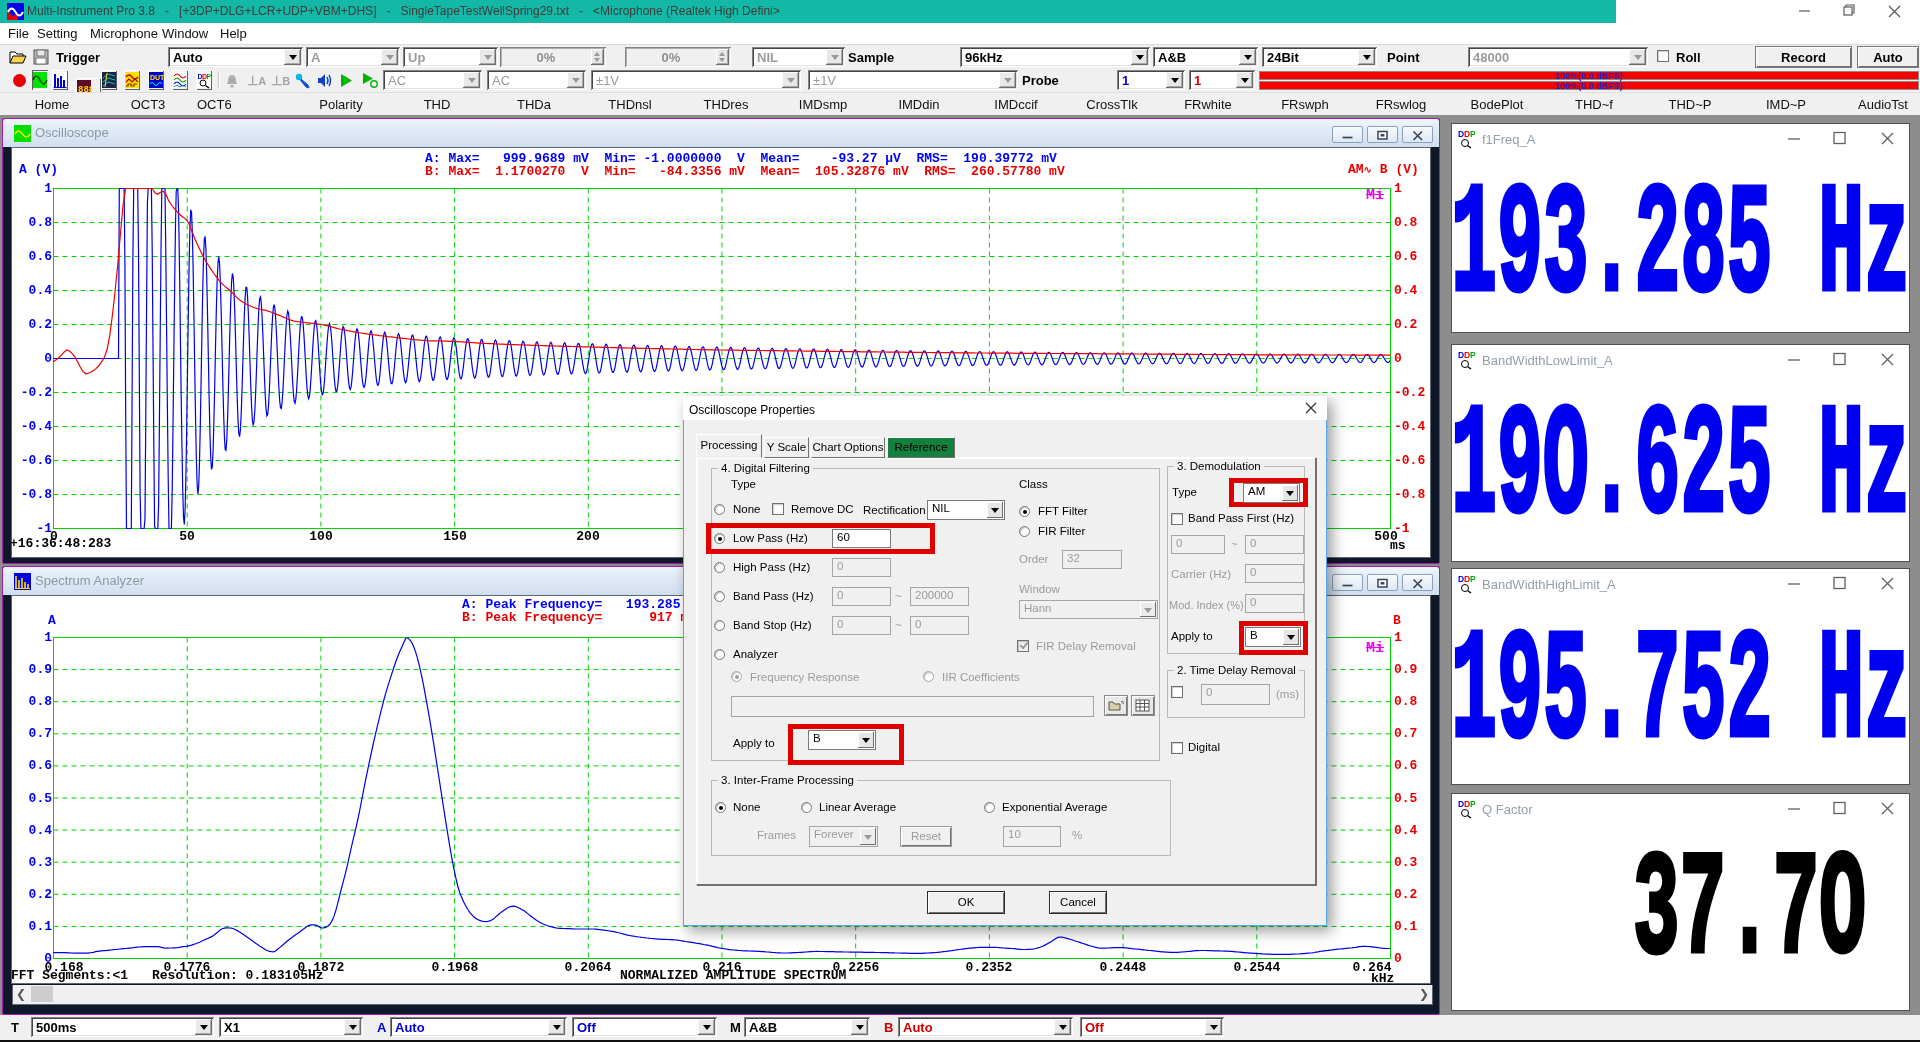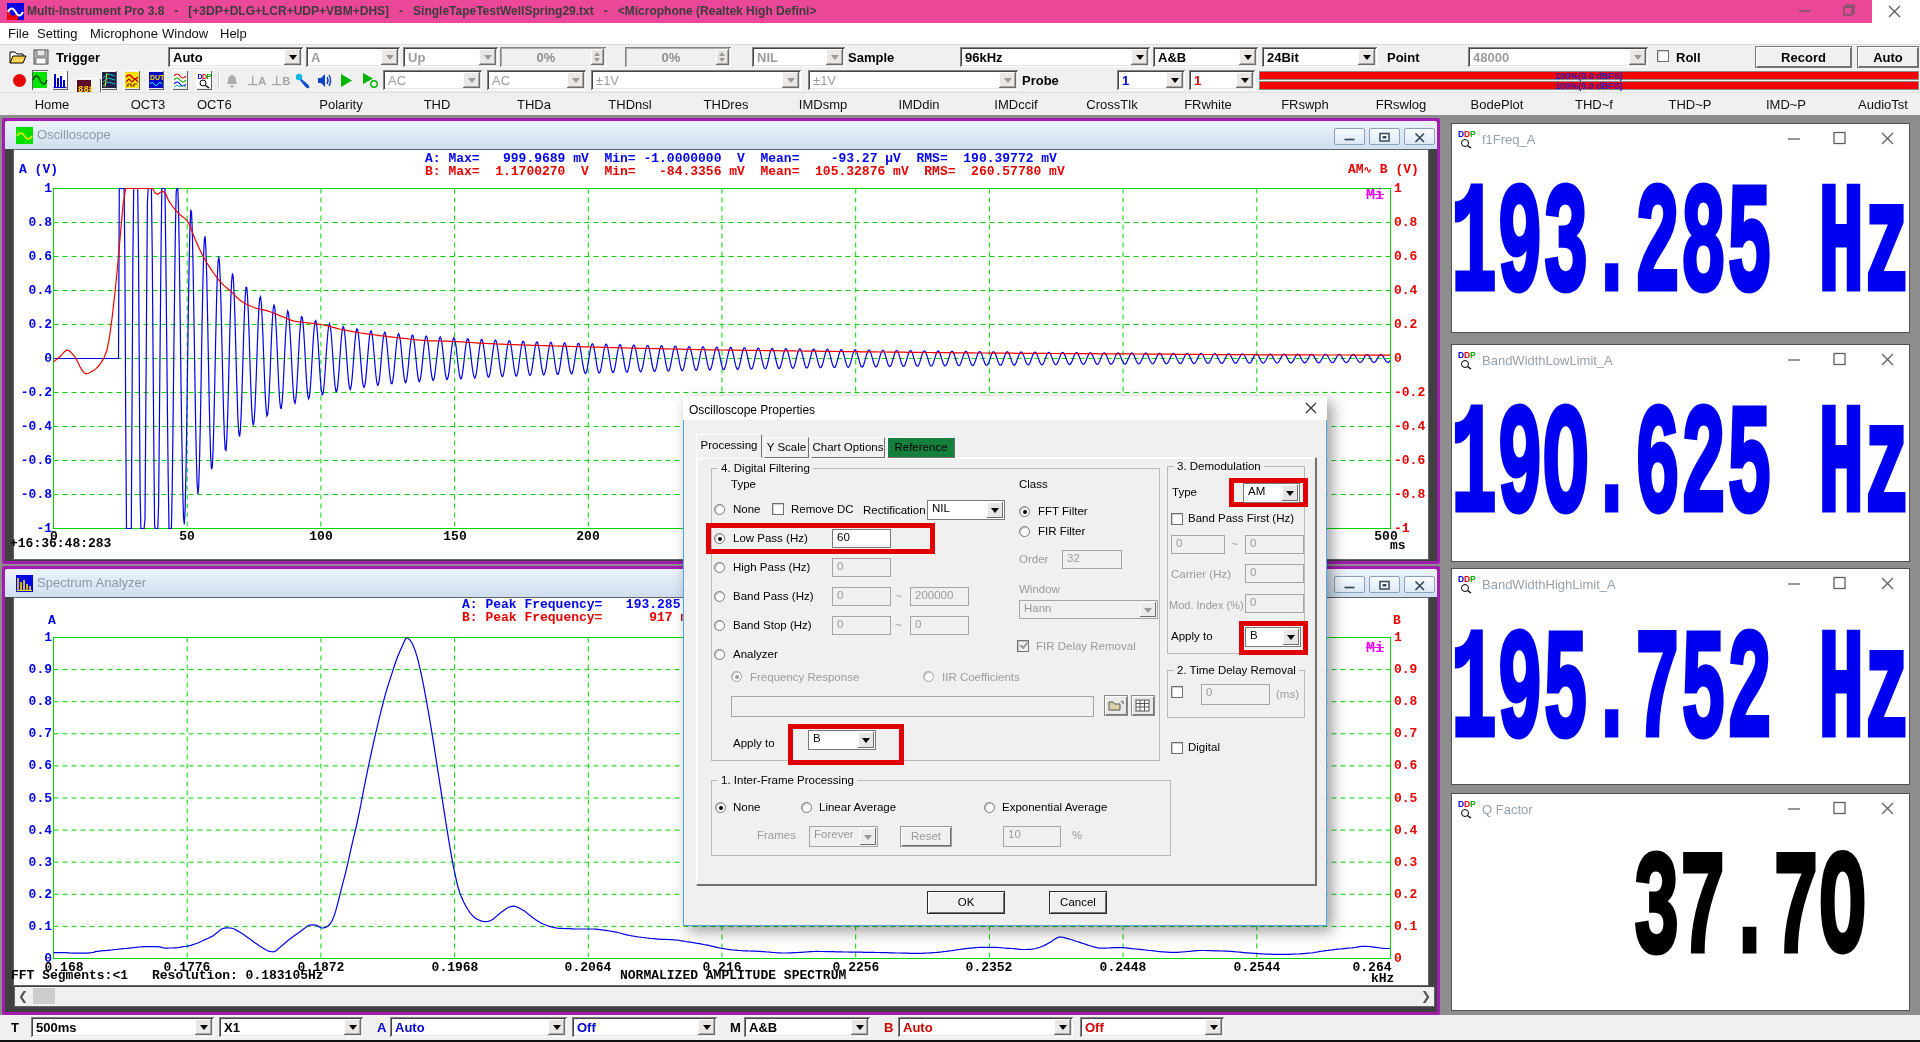--- a/index.html
+++ b/index.html
@@ -6,21 +6,21 @@
 .ab{position:absolute;}
 .sunk{background:#fff;box-shadow:inset 1px 1px 0 0 #838383,inset -1px -1px 0 0 #fff,inset 2px 2px 0 0 #454545,inset -2px -2px 0 0 #e3e3e3;}
 .sunkg{background:#f0f0f0;box-shadow:inset 1px 1px 0 0 #838383,inset -1px -1px 0 0 #fff,inset 2px 2px 0 0 #adadad,inset -2px -2px 0 0 #e3e3e3;}
 .cbtn{position:absolute;right:2px;top:2px;bottom:2px;width:17px;background:#e9e8e6;
  box-shadow:inset -1px -1px 0 0 #6d6d6d,inset 1px 1px 0 0 #fdfdfd,inset -2px -2px 0 0 #a8a8a8;}
 .arr{position:absolute;left:50%;top:50%;margin-left:-4px;margin-top:-2px;width:0;height:0;
  border-left:4px solid transparent;border-right:4px solid transparent;border-top:5px solid #000;}
 .arr.g{border-top-color:#999;}
 .ct{position:absolute;left:5px;top:3px;font-size:13px;font-weight:bold;white-space:pre;}
 .lbl{position:absolute;font-size:13px;font-weight:bold;color:#000;white-space:pre;}
-.win{position:absolute;background:#404040;border:3px solid #a21caf;border-radius:2px;text-decoration:underline;}
+.win{position:absolute;background:#0f172a;border:1px solid #a21caf;border-radius:2px;text-decoration:underline;}
 .wtitle{position:absolute;left:0;right:0;top:0;height:28px;border-radius:2px 2px 0 0;
  background:linear-gradient(#eef4fb,#dfeaf5 45%,#cfdfef);}
 .wname{position:absolute;left:32px;top:6px;font-size:13px;color:#8a99a9;}
 .wclient{position:absolute;left:8px;right:8px;top:28px;background:#fff;border:1px solid #5e676f;}
 .wbtn{position:absolute;top:7px;width:31px;height:17px;border:1px solid #8ba0bc;border-radius:2px;
  background:linear-gradient(#f7fafd,#dde9f5);}
 .dlgtxt{position:absolute;font-size:11.5px;color:#000;white-space:pre;z-index:3;}
 .dlggray{position:absolute;font-size:11.5px;color:#9b9b9b;white-space:pre;z-index:3;}
 .gbox{position:absolute;border:1px solid #b9b9b9;}
 .glab{position:absolute;top:-7px;background:#f0f0f0;font-size:11.5px;padding:0 3px;white-space:pre;}
@@ -42,21 +42,21 @@
 .btn3d{position:absolute;background:#f0f0f0;border:1px solid #2b2b2b;
  box-shadow:inset 1px 1px 0 #fff,inset -1px -1px 0 #6f6f6f;font-size:11.5px;text-align:center;white-space:nowrap;}
 .pbtn{position:absolute;width:24px;height:21px;background:#e8e8e8;border:1px solid #8a8a8a;box-shadow:inset 1px 1px 0 #fff,inset -1px -1px 0 #777;}
 .chartxt{position:absolute;font-family:"Liberation Mono",monospace;font-weight:bold;font-size:13px;white-space:pre;line-height:13px;}
 .panel{position:absolute;left:1451px;width:459px;background:#fff;border:1px solid #4e5256;}
 .pname{position:absolute;left:30px;top:8px;font-size:13px;color:#94a0ab;}
 .pbig{position:absolute;font-family:"Liberation Mono",monospace;font-weight:bold;
  white-space:pre;transform-origin:left top;}
 </style></head><body>
 
-<div class="ab" style="left:0;top:0;width:1872px;height:23px;background:#ec4899;font-weight:bold;">
+<div class="ab" style="left:0;top:0;width:1616px;height:23px;background:#14b8a6;">
  <svg class="ab" style="left:7px;top:3px" width="17" height="17" viewBox="0 0 17 17">
   <rect x="0" y="0" width="17" height="17" fill="#0000e8"></rect>
   <path d="M0 17 L0 6 L8 17 Z" fill="#e80000"></path>
   <path d="M0 17 L11 17 L11 10 Z" fill="#e80000"></path>
   <path d="M1 9 Q4.5 2 8.5 9 T16 9" stroke="#fff" stroke-width="2" fill="none"></path>
  </svg>
  <div class="ab" style="left:27px;top:4px;font-size:12px;color:#3c3c3c;white-space:pre;">Multi-Instrument Pro 3.8&nbsp;&nbsp;&nbsp;-&nbsp;&nbsp;&nbsp;[+3DP+DLG+LCR+UDP+VBM+DHS]&nbsp;&nbsp;&nbsp;-&nbsp;&nbsp;&nbsp;SingleTapeTestWellSpring29.txt&nbsp;&nbsp;&nbsp;-&nbsp;&nbsp;&nbsp;&lt;Microphone (Realtek High Defini&gt;</div>
  <svg class="ab" style="left:1794px;top:0px" width="120" height="23" viewBox="0 0 120 23">
   <line x1="5" y1="11" x2="16" y2="11" stroke="#5a5a5a" stroke-width="1.2"></line>
   <rect x="50" y="7" width="8" height="8" fill="none" stroke="#5a5a5a" stroke-width="1.2"></rect>
@@ -634,21 +634,21 @@
   </div>
 <div class="gbox" style="left:1167px;top:670px;width:138px;height:48px;">
     <div class="glab" style="left:6px;">2. Time Delay Removal</div>
   </div>
 <div class="cb" style="left:1171px;top:686px;"></div>
 <div class="fld dis" style="left:1201px;top:684px;width:69px;height:21px;">0</div>
 <div class="dlggray" style="left:1276px;top:688px;">(ms)</div>
 <div class="cb" style="left:1171px;top:742px;"></div>
 <div class="dlgtxt" style="left:1188px;top:741px;">Digital</div>
 <div class="gbox" style="left:711px;top:780px;width:460px;height:76px;">
-    <div class="glab" style="left:6px;">1. Inter-Frame Processing</div>
+    <div class="glab" style="left:6px;">3. Inter-Frame Processing</div>
   </div>
 <div class="radio on" style="left:715px;top:802px;"></div>
 <div class="dlgtxt" style="left:733px;top:801px;">None</div>
 <div class="radio" style="left:801px;top:802px;"></div>
 <div class="dlgtxt" style="left:819px;top:801px;">Linear Average</div>
 <div class="radio" style="left:984px;top:802px;"></div>
 <div class="dlgtxt" style="left:1002px;top:801px;">Exponential Average</div>
 <div class="dlggray" style="left:757px;top:829px;">Frames</div>
 <div class="dcombo dis" style="left:809px;top:826px;width:69px;height:21px;">
     <span class="tx">Forever</span>

